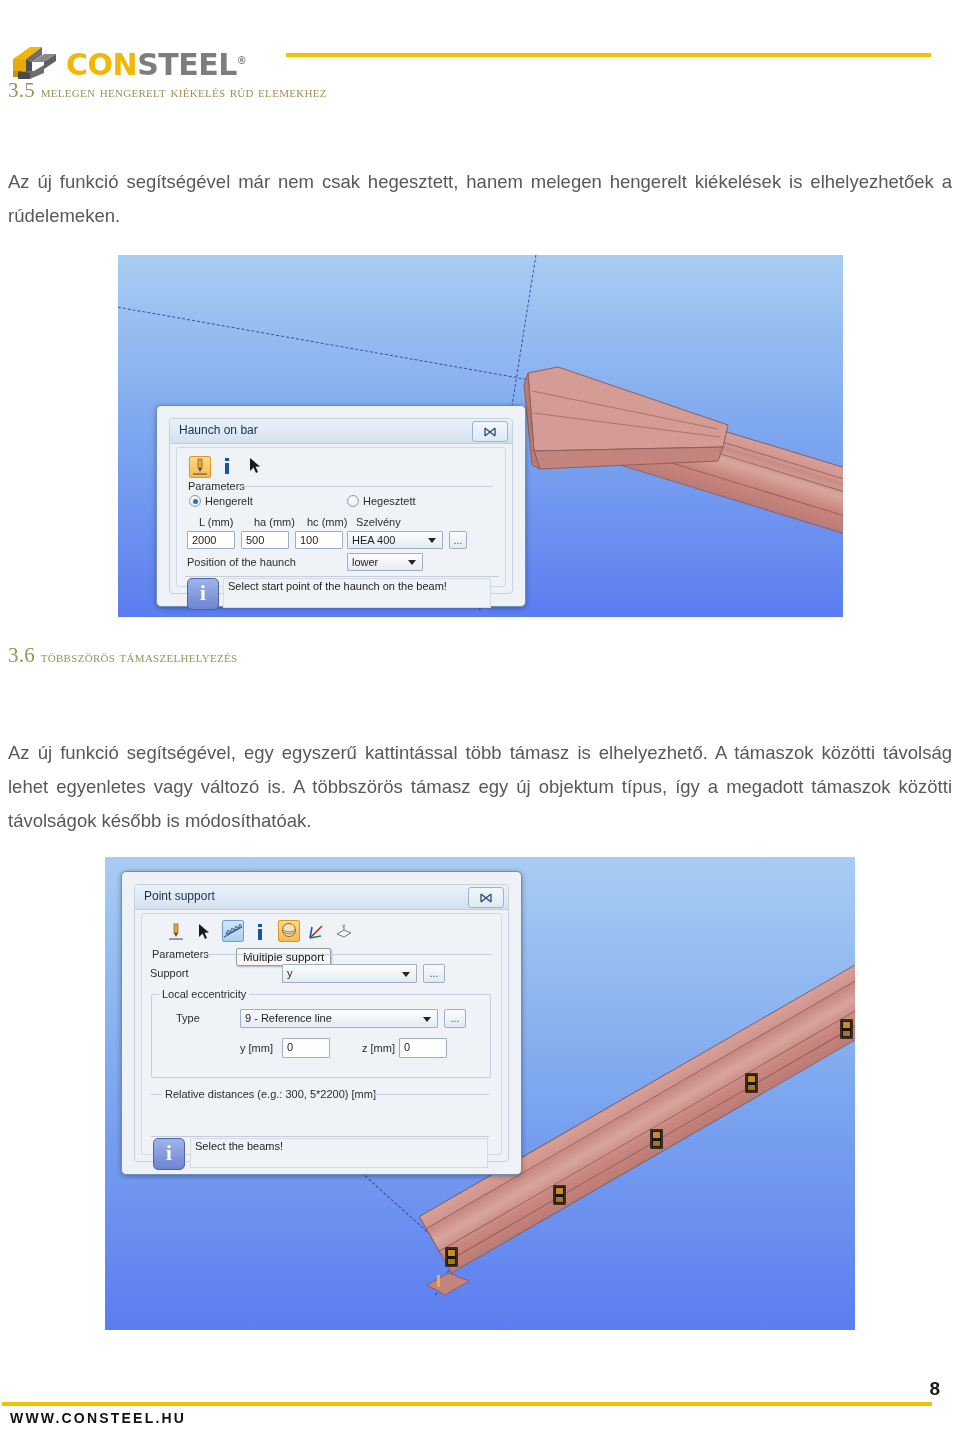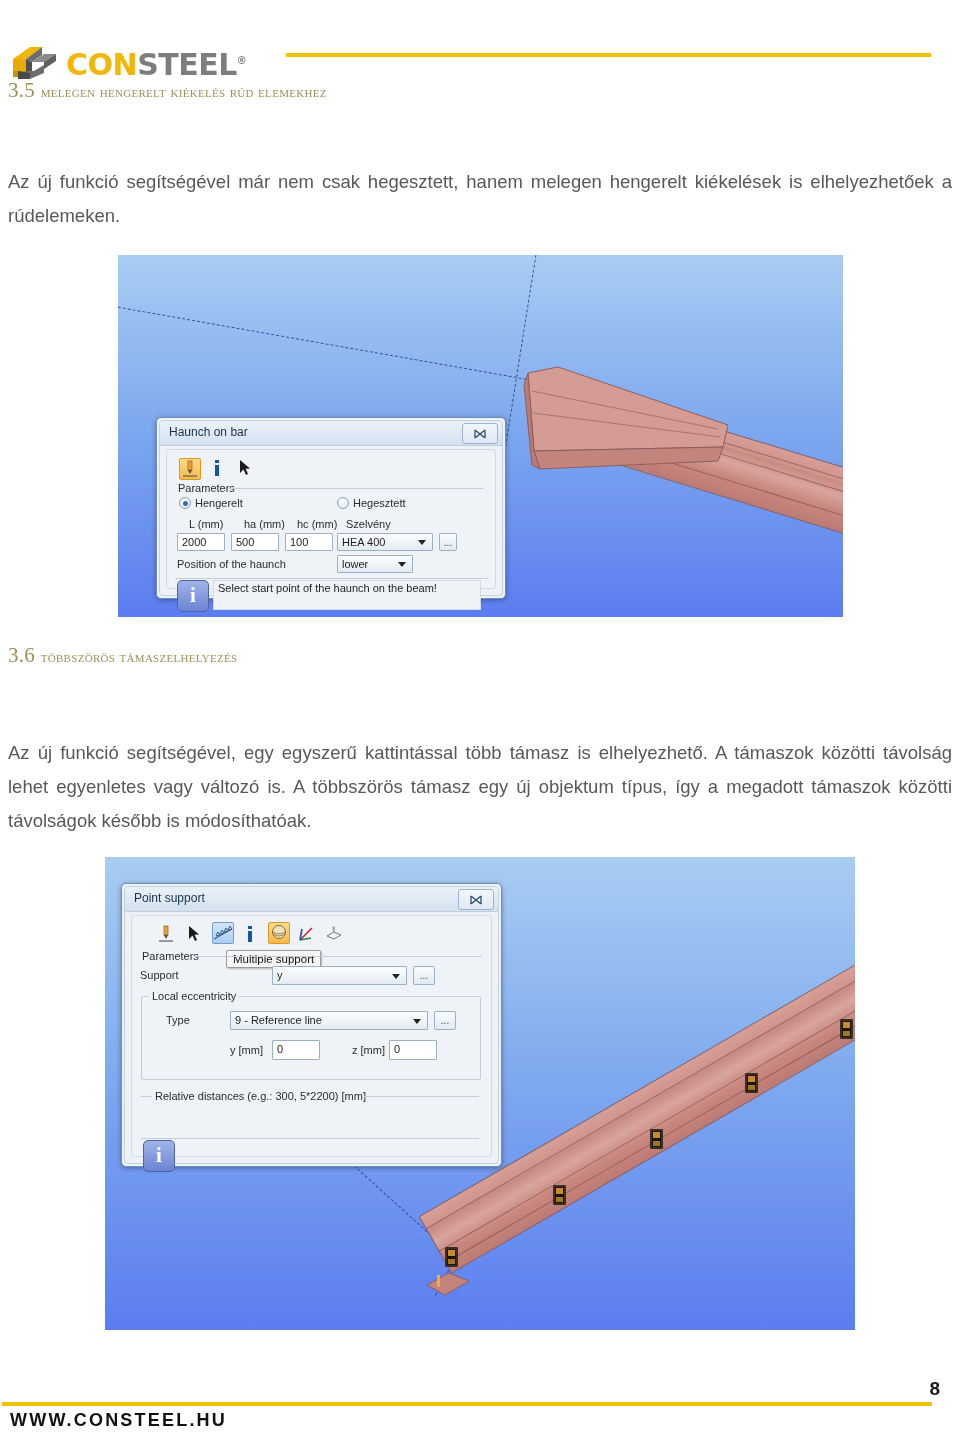--- a/index.html
+++ b/index.html
@@ -154,22 +154,21 @@
 
   
   .dialog {
     position: absolute;
     background: #eef2f6;
     border: 1px solid #6d8fb8;
     border-radius: 5px;
     box-shadow: 0 1px 5px rgba(0,0,0,.35);
     font-family: "Liberation Sans", sans-serif;
     color: #1d1d1d;
-    padding: 2px;
-    margin-top: 12px;
+    padding: 12px;
   }
   .dialog-inner {
     background: #eef2f6;
     border: 1px solid #c4d2e0;
     border-radius: 4px;
     height: 100%;
     box-sizing: border-box;
     position: relative;
   }
   .titlebar {
@@ -361,21 +360,21 @@
   .footer-rule {
     position: absolute;
     left: 2px; top: 1402px;
     width: 930px; height: 4px;
     background: #f2c200;
   }
   .footer-url {
     position: absolute;
     left: 10px; top: 1410px;
     font-family: "Liberation Sans", sans-serif;
-    font-size: 18px;
+    font-size: 14px;
     font-weight: bold;
     letter-spacing: 2.2px;
     color: #111;
   }
 </style>
 </head>
 <body>
 
 <div class="page-header">
   <div class="logo">
@@ -590,20 +589,21 @@
         <div class="textbox" style="left:140px; top:124px; width:48px; height:20px;">0</div>
         <div class="lbl" style="left:220px; top:128px;">z [mm]</div>
         <div class="textbox" style="left:257px; top:124px; width:48px; height:20px;">0</div>
 
         <div class="group-label" style="left:20px; top:174px;">Relative distances (e.g.: 300, 5*2200) [mm]</div>
         <div class="group-rule" style="left:9px; top:180px; width:11px;"></div>
         <div class="group-rule" style="left:232px; top:180px; width:115px;"></div>
 
         <div class="info-bar" style="left:9px; top:222px; width:338px;"></div>
         <div class="info-badge" style="left:11px; top:224px;">i</div>
+        <div class="info-field" style="left:48px; top:224px; width:298px; height:30px;">Select the beams!</div>
       </div>
     </div>
   </div>
 </div>
 
 <div class="page-number">8</div>
 <div class="footer-rule"></div>
 <div class="footer-url">WWW.CONSTEEL.HU</div>
 
 </body></html>

